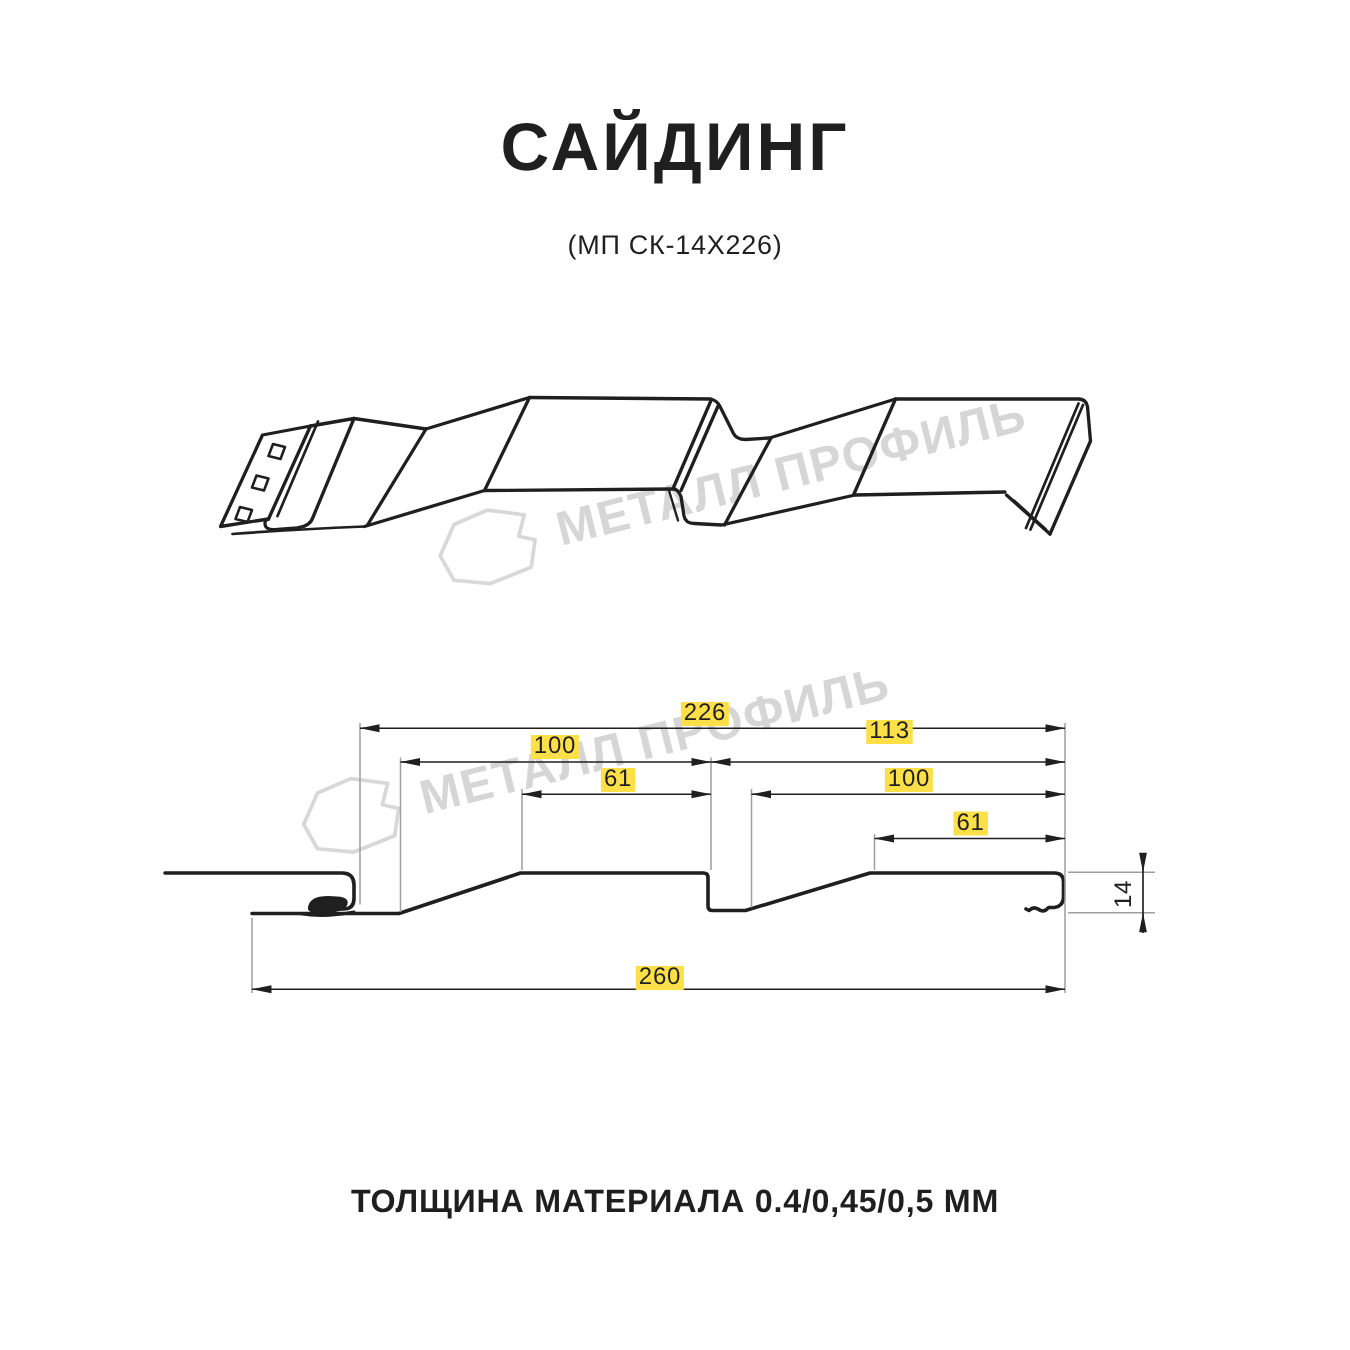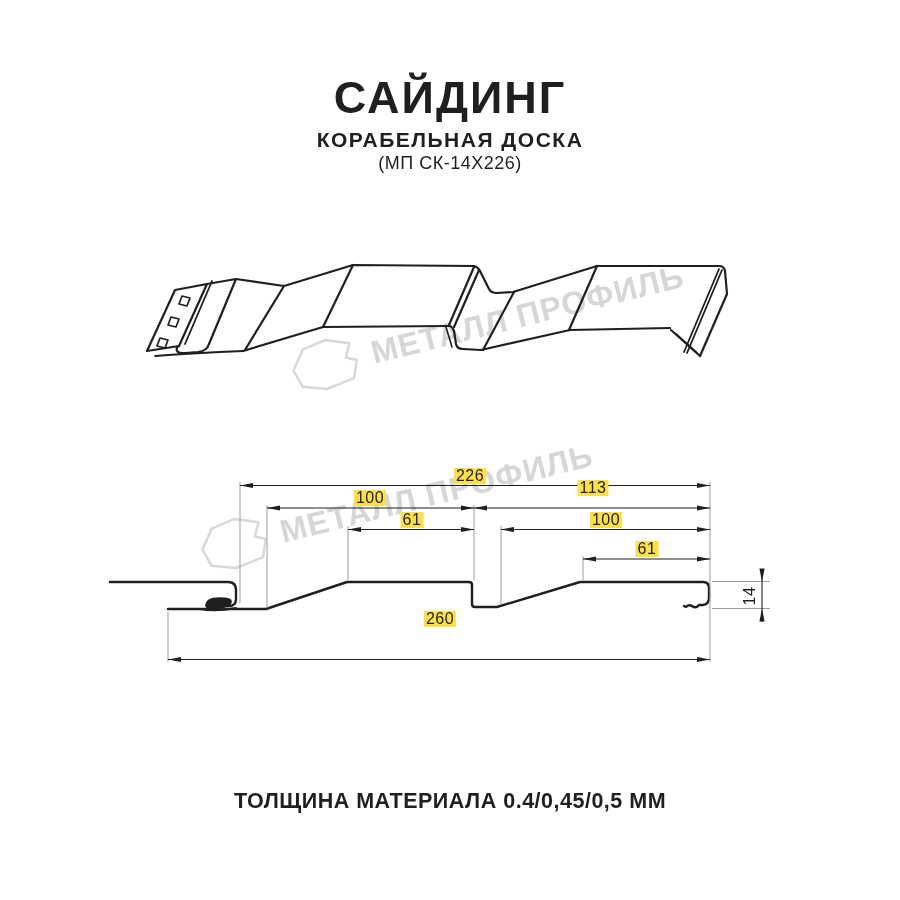--- a/index.html
+++ b/index.html
@@ -104,27 +104,26 @@
         <polygon points="710,559 697,556.4 697,561.6"></polygon>
         <polygon points="168,659.5 181,656.9 181,662.1"></polygon>
         <polygon points="710,659.5 697,656.9 697,662.1"></polygon>
         <polygon points="762,581.5 759.4,568.5 764.6,568.5"></polygon>
         <polygon points="762,608.5 759.4,621.5 764.6,621.5"></polygon>
       </g>
     </g>
   </svg>
 
   <div class="ctr title">САЙДИНГ</div>
-  <div class="ctr subtitle">КОРАБЕЛЬНАЯ ДОСКА</div>
   <div class="ctr model">(МП СК-14Х226)</div>
 
   <span class="dim" style="left:470px;top:468px;">226</span>
   <span class="dim" style="left:370px;top:490px;">100</span>
   <span class="dim" style="left:593px;top:480px;">113</span>
   <span class="dim" style="left:412px;top:512px;">61</span>
   <span class="dim" style="left:606px;top:512px;">100</span>
   <span class="dim" style="left:647px;top:541px;">61</span>
-  <span class="dim" style="left:440px;top:611px;">260</span>
+  <span class="dim" style="left:440px;top:644px;">260</span>
   <span class="dim rot" style="left:750px;top:596px;">14</span>
 
   <div class="ctr footer">ТОЛЩИНА МАТЕРИАЛА 0.4/0,45/0,5 ММ</div>
 
 </div>
 
 </body></html>

